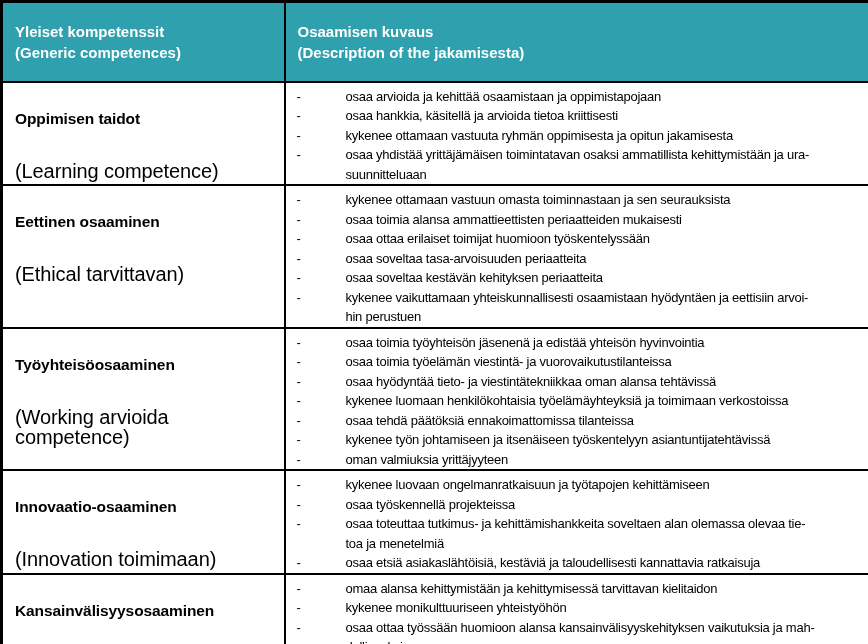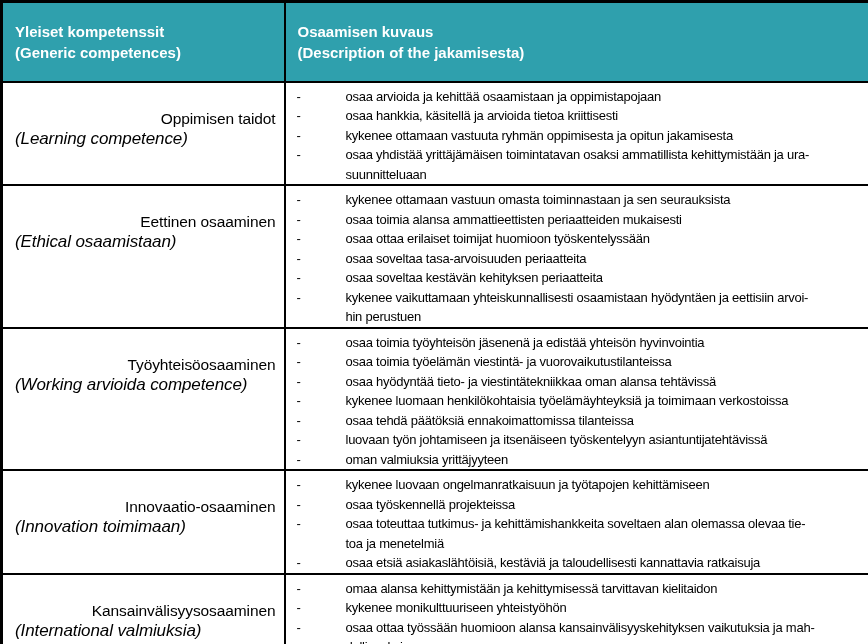--- a/index.html
+++ b/index.html
@@ -44,31 +44,30 @@
   tr.row-0 { height: 102px; }
   tr.row-1 { height: 136px; }
   tr.row-2 { height: 137px; }
   tr.row-3 { height: 102px; }
   tr.row-4 { height: auto; }
   
   td.cell-left {
     padding: 26px 8px 0 12px;
   }
   .comp-title {
-    font-weight: normal;
+    font-weight: bold;
     font-size: 15.5px;
     line-height: 20px;
     letter-spacing: -0.1px;
-    text-align: right;
   }
   .comp-subtitle {
-    font-style: italic;
-    font-size: 17px;
+    font-size: 20px;
     line-height: 20px;
     letter-spacing: -0.1px;
+    margin-top: 32px;
   }
   
   td.cell-right {
     padding: 0;
   }
   ul.bullet-list {
     margin: 0;
     padding: 4px 4px 0 0;
     list-style: none;
   }
@@ -116,21 +115,21 @@
               <li>osaa hankkia, käsitellä ja arvioida tietoa kriittisesti</li>
               <li>kykenee ottamaan vastuuta ryhmän oppimisesta ja opitun jakamisesta</li>
               <li>osaa yhdistää yrittäjämäisen toimintatavan osaksi ammatillista kehittymistään ja ura-
 suunnitteluaan</li>
             </ul>
         </td>
       </tr>
       <tr class="row-1">
         <td class="cell-left">
           <div class="comp-title">Eettinen osaaminen</div>
-          <div class="comp-subtitle">(Ethical osaamistaan)</div>
+          <div class="comp-subtitle">(Ethical tarvittavan)</div>
         </td>
         <td class="cell-right">
           <ul class="bullet-list">
               <li>kykenee ottamaan vastuun omasta toiminnastaan ja sen seurauksista</li>
               <li>osaa toimia alansa ammattieettisten periaatteiden mukaisesti</li>
               <li>osaa ottaa erilaiset toimijat huomioon työskentelyssään</li>
               <li>osaa soveltaa tasa-arvoisuuden periaatteita</li>
               <li>osaa soveltaa kestävän kehityksen periaatteita</li>
               <li>kykenee vaikuttamaan yhteiskunnallisesti osaamistaan hyödyntäen ja eettisiin arvoi-
 hin perustuen</li>
@@ -142,21 +141,21 @@
           <div class="comp-title">Työyhteisöosaaminen</div>
           <div class="comp-subtitle">(Working arvioida competence)</div>
         </td>
         <td class="cell-right">
           <ul class="bullet-list">
               <li>osaa toimia työyhteisön jäsenenä ja edistää yhteisön hyvinvointia</li>
               <li>osaa toimia työelämän viestintä- ja vuorovaikutustilanteissa</li>
               <li>osaa hyödyntää tieto- ja viestintätekniikkaa oman alansa tehtävissä</li>
               <li>kykenee luomaan henkilökohtaisia työelämäyhteyksiä ja toimimaan verkostoissa</li>
               <li>osaa tehdä päätöksiä ennakoimattomissa tilanteissa</li>
-              <li>luovaan työn johtamiseen ja itsenäiseen työskentelyyn asiantuntijatehtävissä</li>
+              <li>kykenee työn johtamiseen ja itsenäiseen työskentelyyn asiantuntijatehtävissä</li>
               <li>oman valmiuksia yrittäjyyteen</li>
             </ul>
         </td>
       </tr>
       <tr class="row-3">
         <td class="cell-left">
           <div class="comp-title">Innovaatio-osaaminen</div>
           <div class="comp-subtitle">(Innovation toimimaan)</div>
         </td>
         <td class="cell-right">

